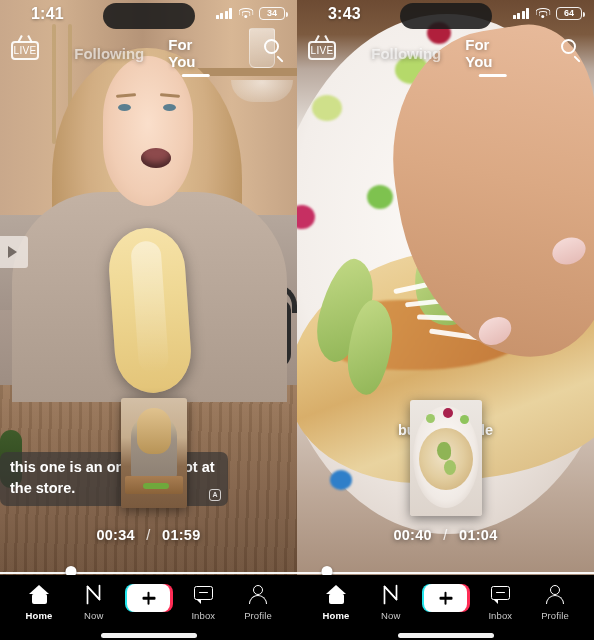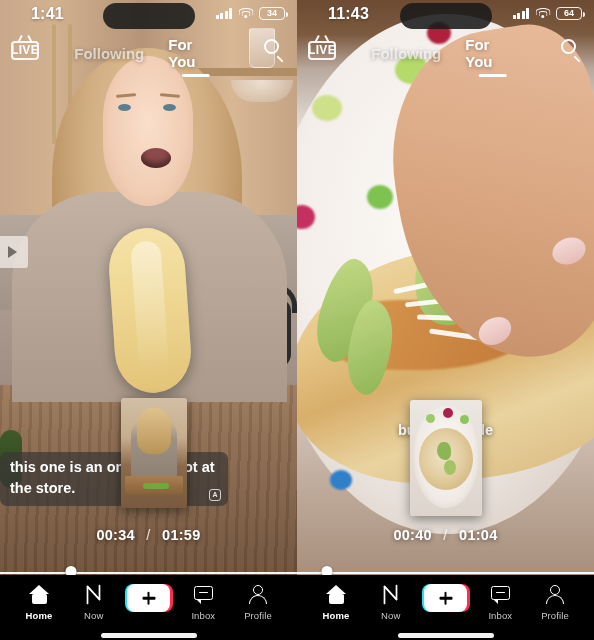--- a/index.html
+++ b/index.html
@@ -114,21 +114,21 @@
   .topnav { position:absolute; top:34px; left:0; width:100%; height:34px; z-index:12; }
   .live-btn { position:absolute; left:10px; top:2px; width:30px; height:28px;
      display:flex; flex-direction:column; align-items:center; justify-content:center; }
   .live-btn .tv { position:relative; width:28px; height:19px;
      border:2px solid rgba(255,255,255,.92); border-radius:4px;
      display:flex; align-items:center; justify-content:center; }
   .live-btn .tv::before, .live-btn .tv::after { content:""; position:absolute; top:-8px;
      width:2px; height:8px; background:rgba(255,255,255,.92); }
   .live-btn .tv::before { left:6px; transform:rotate(28deg); }
   .live-btn .tv::after  { right:6px; transform:rotate(-28deg); }
-  .live-btn .tv b { font-size:12px; font-weight:700; color:#fff; letter-spacing:.3px; }
+  .live-btn .tv b { font-size:10px; font-weight:400; color:#fff; letter-spacing:.3px; }
 
   .tabs { position:absolute; left:50%; transform:translateX(-50%); top:2px;
      display:flex; align-items:center; gap:24px; }
   .tab { position:relative; font-size:15px; font-weight:700; color:rgba(255,255,255,.62);
      text-shadow:0 1px 4px rgba(0,0,0,.35); padding-bottom:7px; cursor:pointer; }
   .tab.active { color:#fff; }
   .tab.active::after { content:""; position:absolute; left:50%; transform:translateX(-50%);
      bottom:0; width:28px; height:3px; background:#fff; border-radius:2px; }
   .search-btn { position:absolute; right:11px; top:3px; width:24px; height:24px; cursor:pointer; }
   .search-btn i { position:absolute; left:2px; top:2px; width:15px; height:15px;
@@ -396,21 +396,21 @@
       <div class="rv-cheese" style="left:132px;top:334px;width:80px;transform:rotate(8deg)"></div>
 
       <div class="rv-hand"></div>
       <div class="rv-nail" style="right:82px;top:318px;transform:rotate(-28deg)"></div>
       <div class="rv-nail" style="right:8px;top:238px;transform:rotate(-20deg)"></div>
     </div>
 
     <div class="notch"></div>
 
     <div class="statusbar">
-      <div class="sb-time">11:43</div>
+      <div class="sb-time">3:43</div>
       <div class="sb-right">
         <div class="sb-bars">
             <i></i>
             <i></i>
             <i></i>
             <i></i>
           </div>
         <div class="sb-wifi">
             <span></span>
             <span></span>

